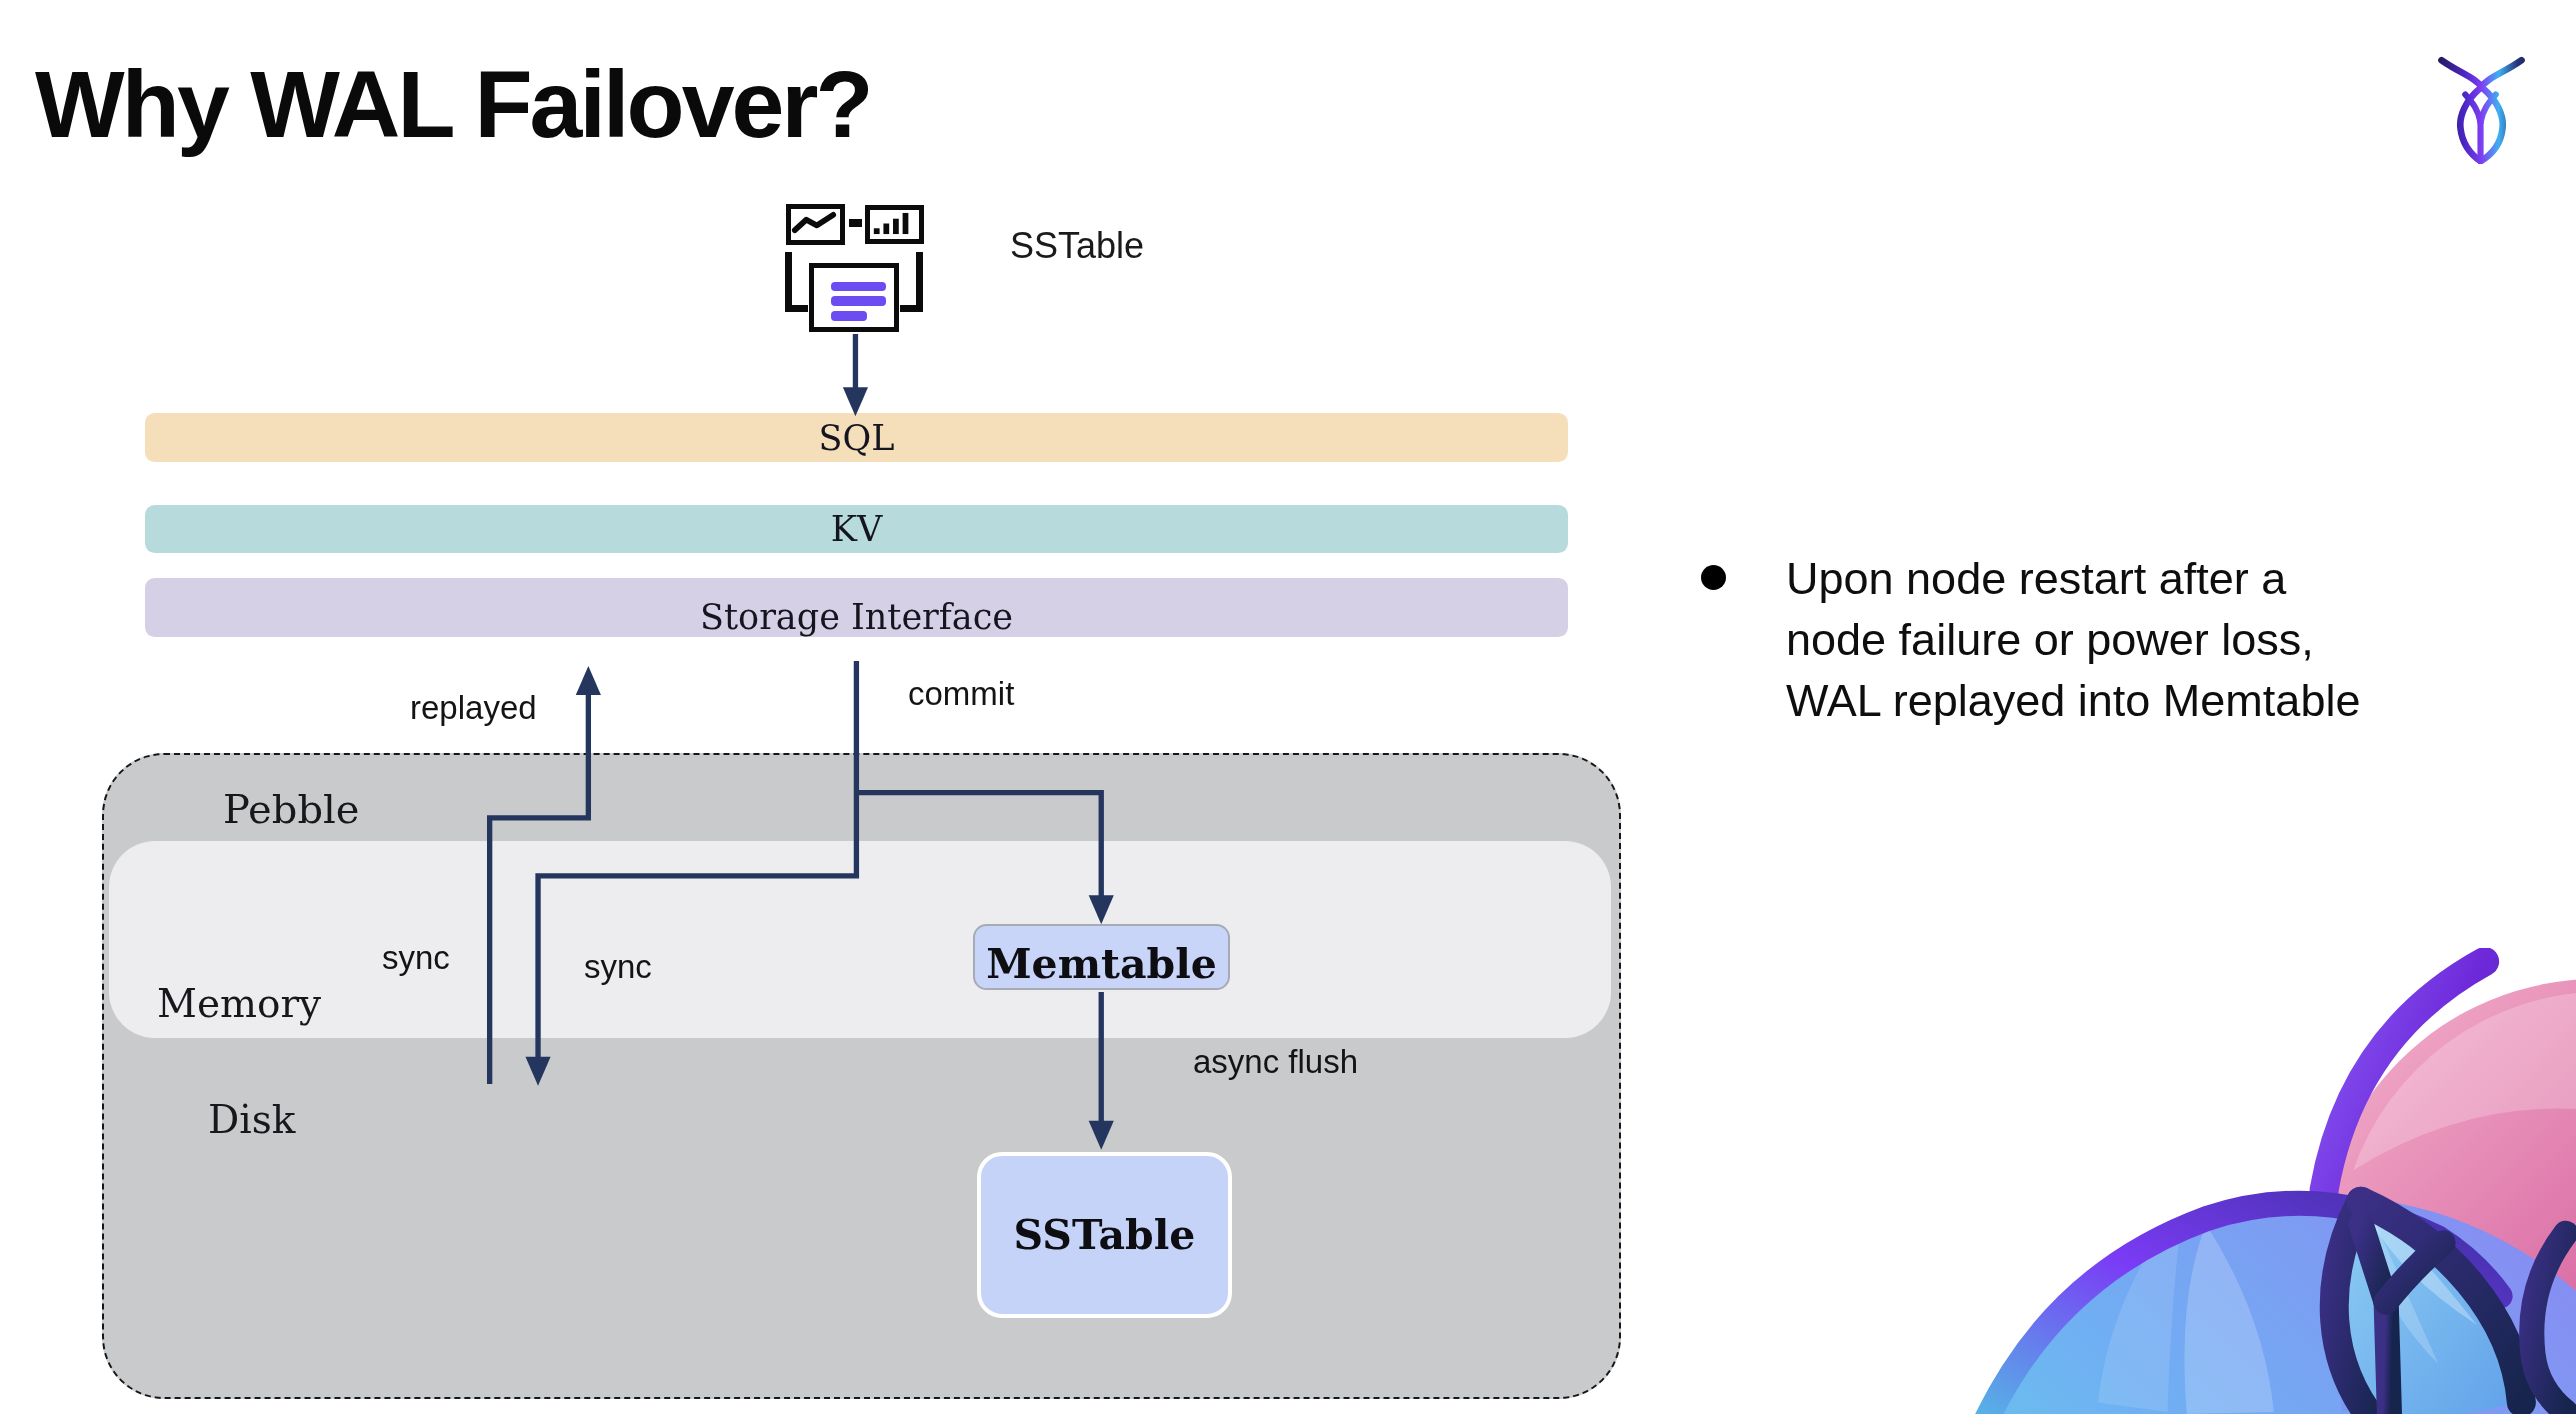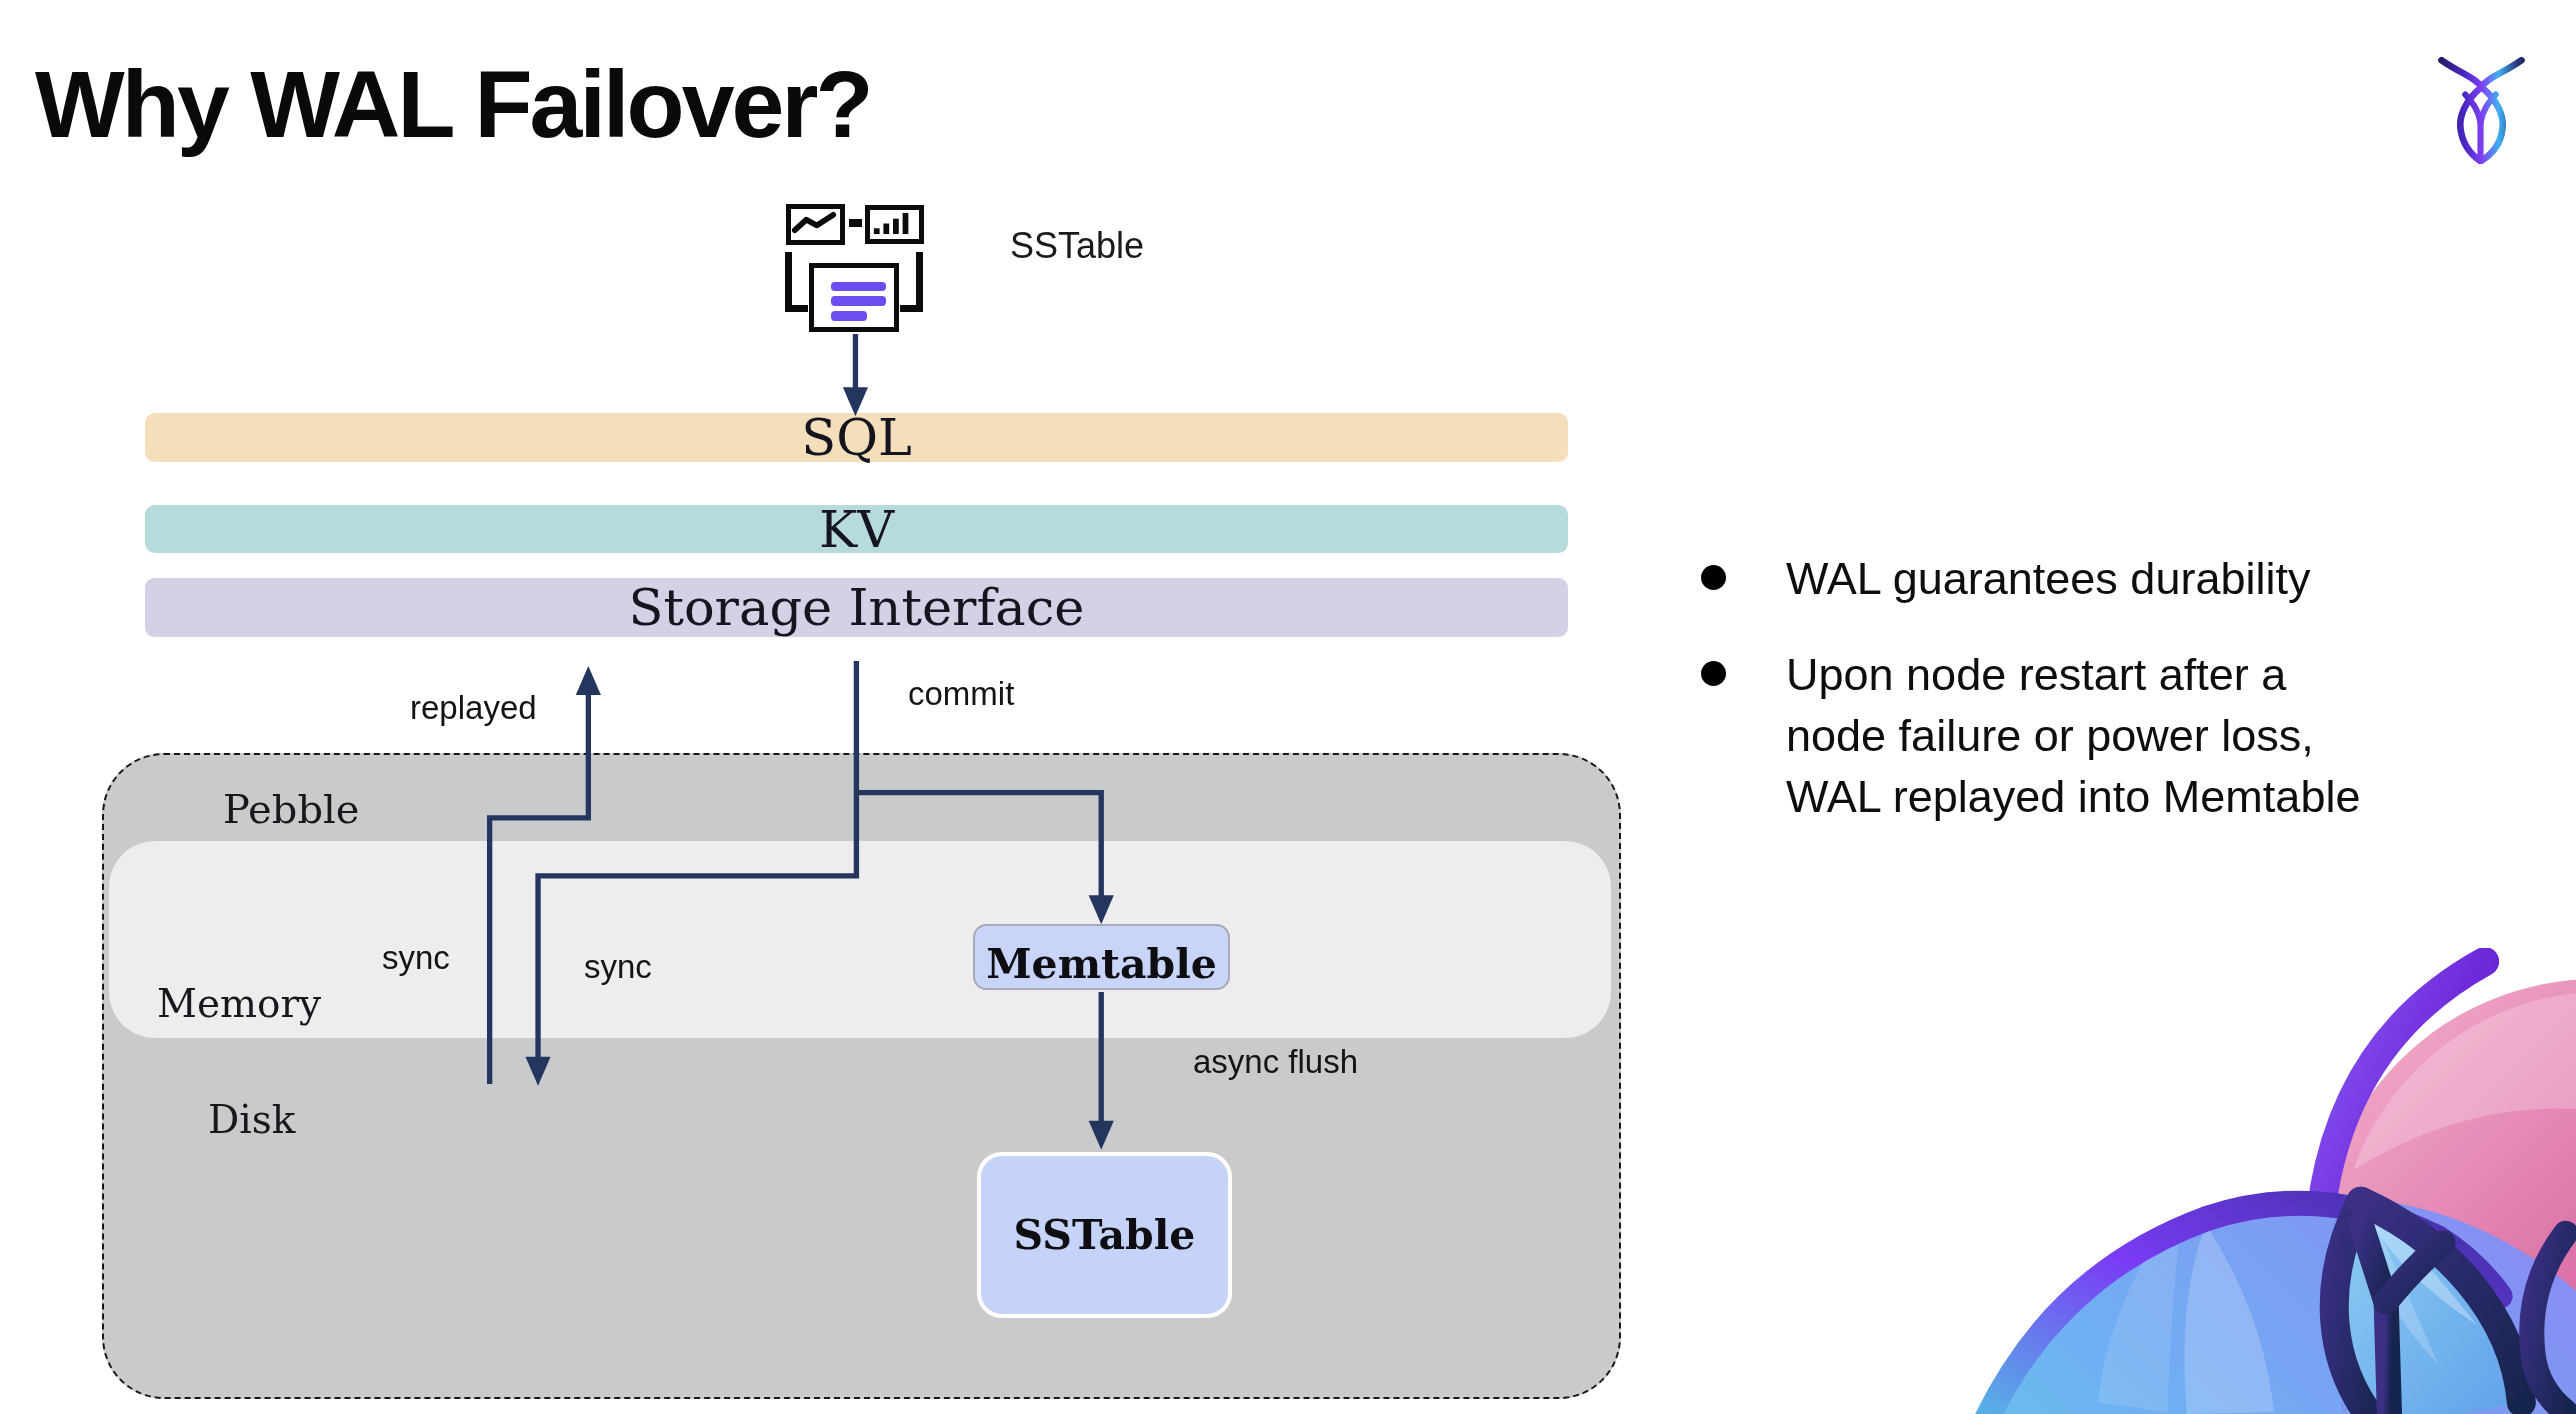--- a/index.html
+++ b/index.html
@@ -20,21 +20,21 @@
   .bracket-v{position:absolute;width:6.8px;height:60px;background:#0b0b0b;}
   .bracket-h{position:absolute;width:23px;height:6.8px;background:#0b0b0b;}
   .dash{position:absolute;width:12.6px;height:7.7px;background:#0b0b0b;}
   .doc-line{position:absolute;height:9.7px;border-radius:3.9px;background:#6d4cf2;}
   .client-label{font-size:36px;color:#1a1a1a;}
 
   
   .layer{
     position:absolute;left:145px;width:1423px;border-radius:9.7px;
     display:flex;align-items:center;justify-content:center;
-    font-family:"DejaVu Serif",serif;font-size:51px;color:#15151f;
+    font-family:"DejaVu Serif",serif;font-size:35px;color:#15151f;
   }
   .layer-sql{top:413px;height:49px;background:#f5dfbb;}
   .layer-kv{top:505px;height:48px;background:#b7dbdd;}
   .layer-storage{top:578px;height:59px;background:#d5d0e6;align-items:flex-end;}
 
   
   .pebble{
     position:absolute;left:102px;top:753px;width:1519px;height:646px;
     background:#c9cacb;border:2.9px dashed #15161a;border-radius:62px;box-sizing:border-box;
   }
@@ -171,24 +171,20 @@
   <div class="node node-memtable">
     <span>Memtable</span>
   </div>
   <div class="node node-sstable">
     <span>SSTable</span>
   </div>
 
   <div class="abs bullets">
     <div class="bullet-item">
       <div class="bullet-dot"></div>
-      <div class="bullet-text">WAL guarantees durability</div>
-    </div>
-    <div class="bullet-item">
-      <div class="bullet-dot"></div>
       <div class="bullet-text">Upon node restart after a
 node failure or power loss,
 WAL replayed into Memtable</div>
     </div>
   </div>
 
   <div class="abs" style="left:1935px;top:948px;width:641px;height:466px;">
     <svg width="641" height="466" viewBox="0 0 662 482">
       <defs>
         <linearGradient id="gPink" x1="0" y1="0" x2="1" y2="1">

